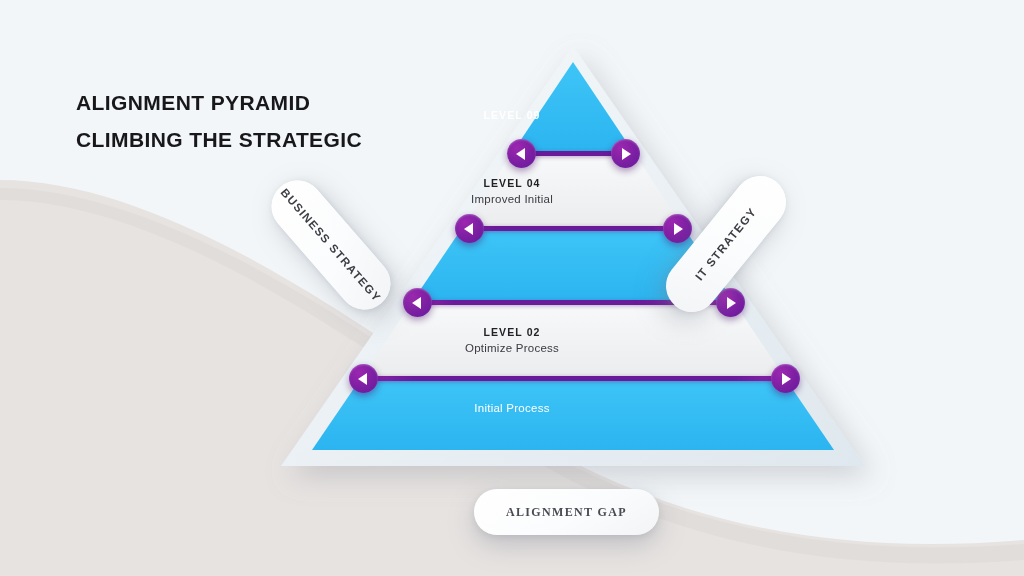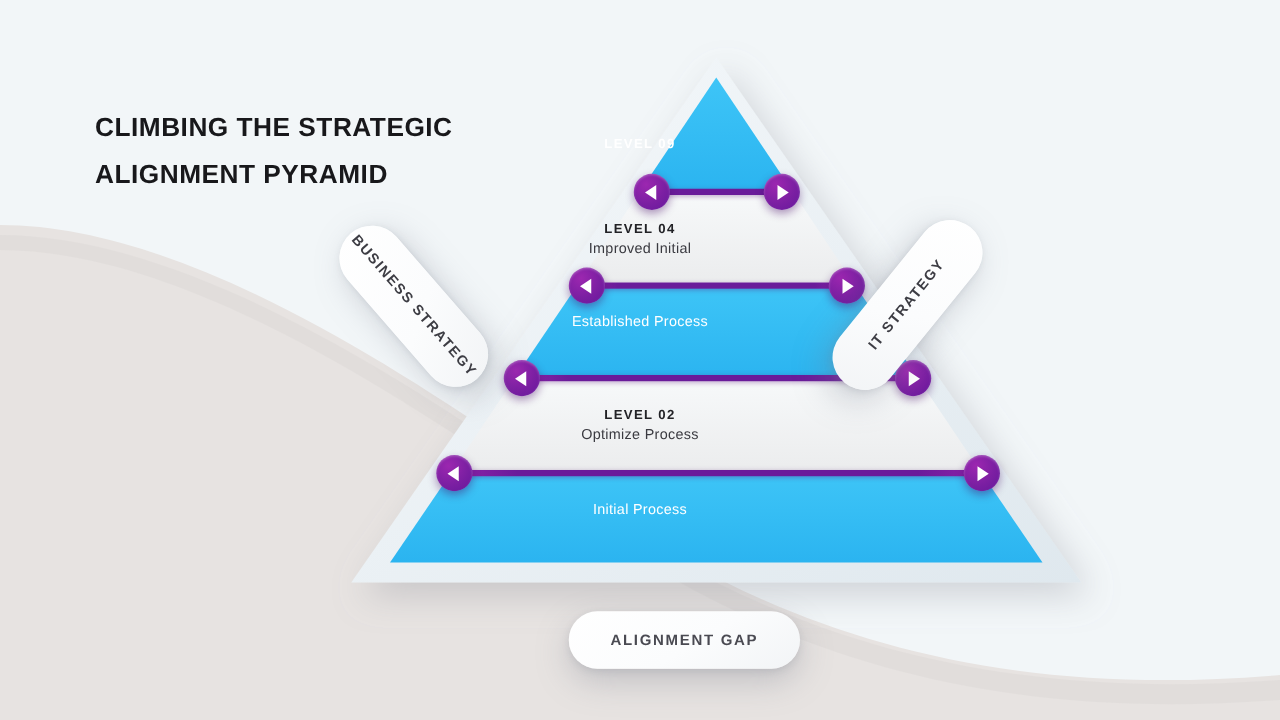--- a/index.html
+++ b/index.html
@@ -87,37 +87,38 @@
     transform:rotate(-41deg);
   }
   #pill-business span { transform:rotate(90deg); }
   #pill-it {
     left:700px; top:164px; width:52px; height:160px;
     transform:rotate(39deg);
   }
   #pill-it span { transform:rotate(-90deg); }
 
   #pill-gap {
-    left:455px; top:489px; width:185px; height:46px;
+    left:474px; top:489px; width:185px; height:46px;
     border-radius:30px;
+    font-family:Liberation Serif, serif;
   }
   #pill-gap span { font-size:12px; letter-spacing:1.35px; color:#4a4a52; }
 </style>
 </head>
 <body>
 
 <svg id="bg" width="1024" height="576" viewBox="0 0 1024 576">
   <rect x="0" y="0" width="1024" height="576" fill="#f2f6f8"></rect>
   <path d="M0,180 C150,180 330,300 470,400 C620,505 790,560 1024,540 L1024,576 L0,576 Z" fill="#e7e3e1"></path>
   <path d="M0,188 C150,188 330,306 470,405 C620,508 790,562 1024,544 L1024,560 C790,578 620,524 470,420 C330,322 150,200 0,200 Z" fill="#ddd9d7" opacity="0.55"></path>
 </svg>
 
 <div class="title">
+  <span class="ln">ALIGNMENT PYRAMID</span>
   <span class="ln">CLIMBING THE STRATEGIC</span>
-  <span class="ln">ALIGNMENT PYRAMID</span>
 </div>
 
 <div class="stage">
 
   <svg class="pyr-svg" width="1024" height="576" viewBox="0 0 1024 576">
     <defs>
       <linearGradient id="gBlue" x1="0" y1="0" x2="0" y2="1">
         <stop offset="0%" stop-color="#3ec5f7"></stop>
         <stop offset="100%" stop-color="#2bb4f0"></stop>
       </linearGradient>
@@ -150,21 +151,20 @@
   <div class="lvl on-blue" style="top:108px">
     <div class="lv-num">LEVEL 09</div>
   </div>
 
   <div class="lvl on-light" style="top:176px">
     <div class="lv-num">LEVEL 04</div>
     <div class="lv-txt">Improved Initial</div>
   </div>
 
   <div class="lvl on-blue" style="top:250px">
-    <div class="lv-txt">Established Process</div>
   </div>
 
   <div class="lvl on-light" style="top:325px">
     <div class="lv-num">LEVEL 02</div>
     <div class="lv-txt">Optimize Process</div>
   </div>
 
   <div class="lvl on-blue" style="top:400px">
     <div class="lv-txt">Initial Process</div>
   </div>

